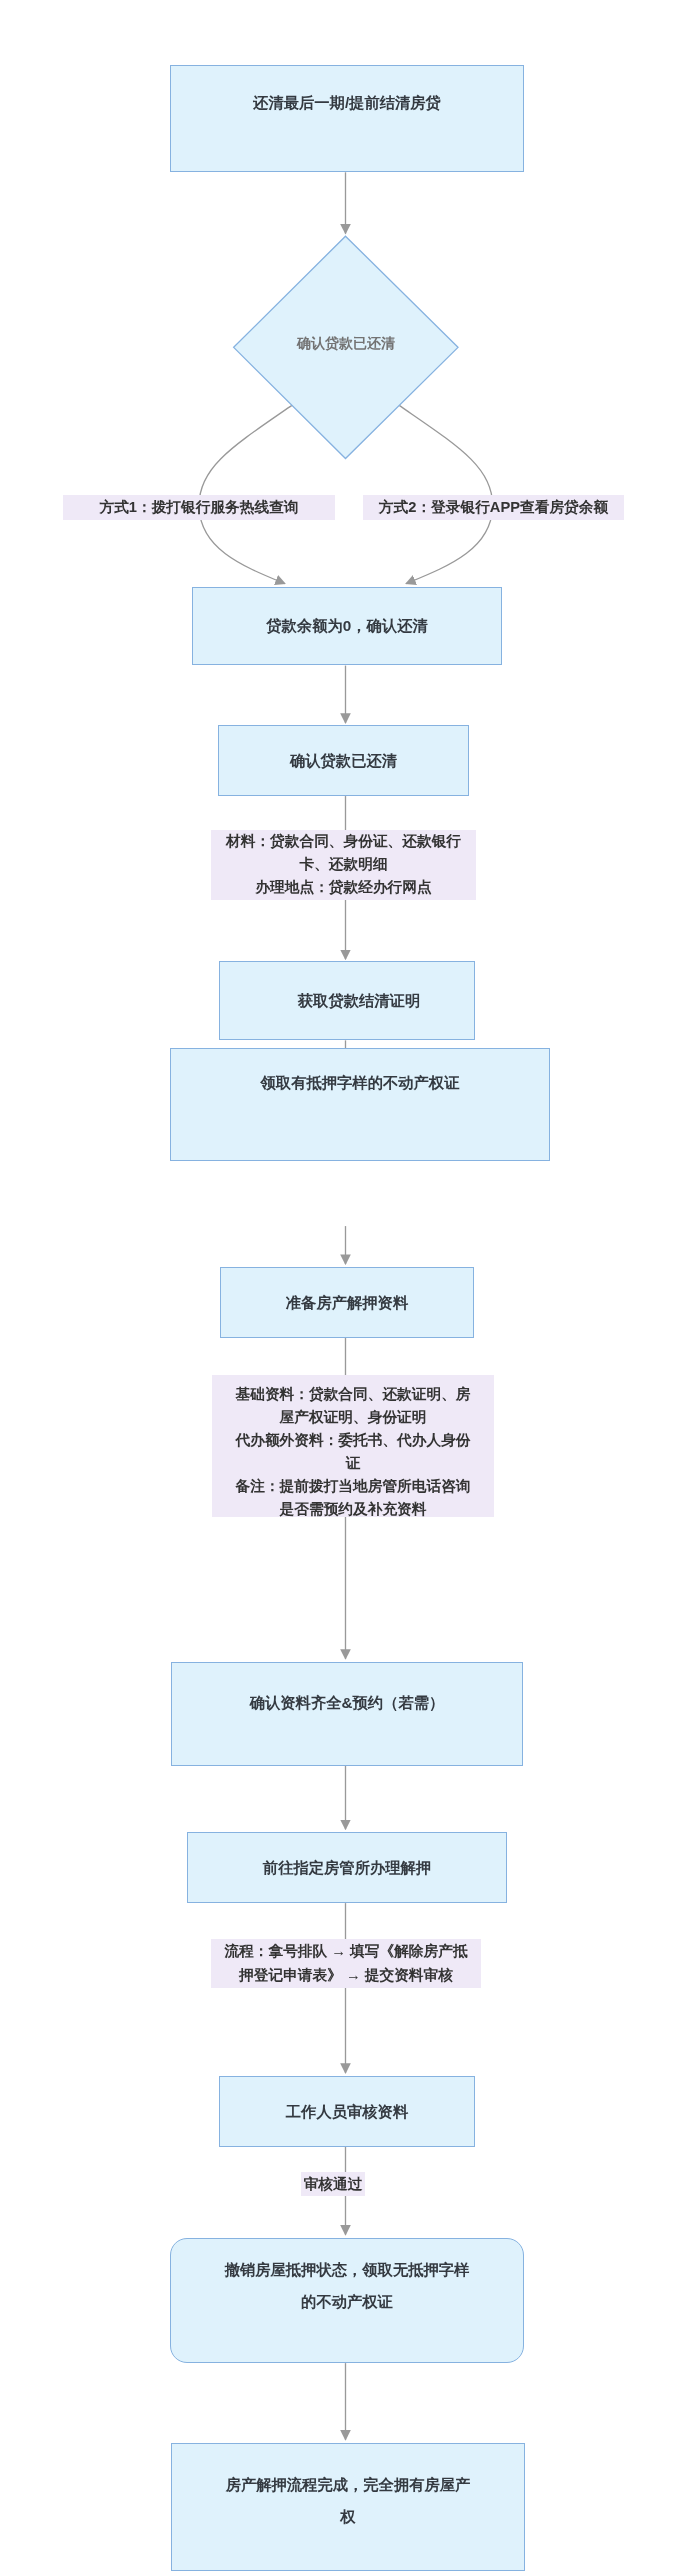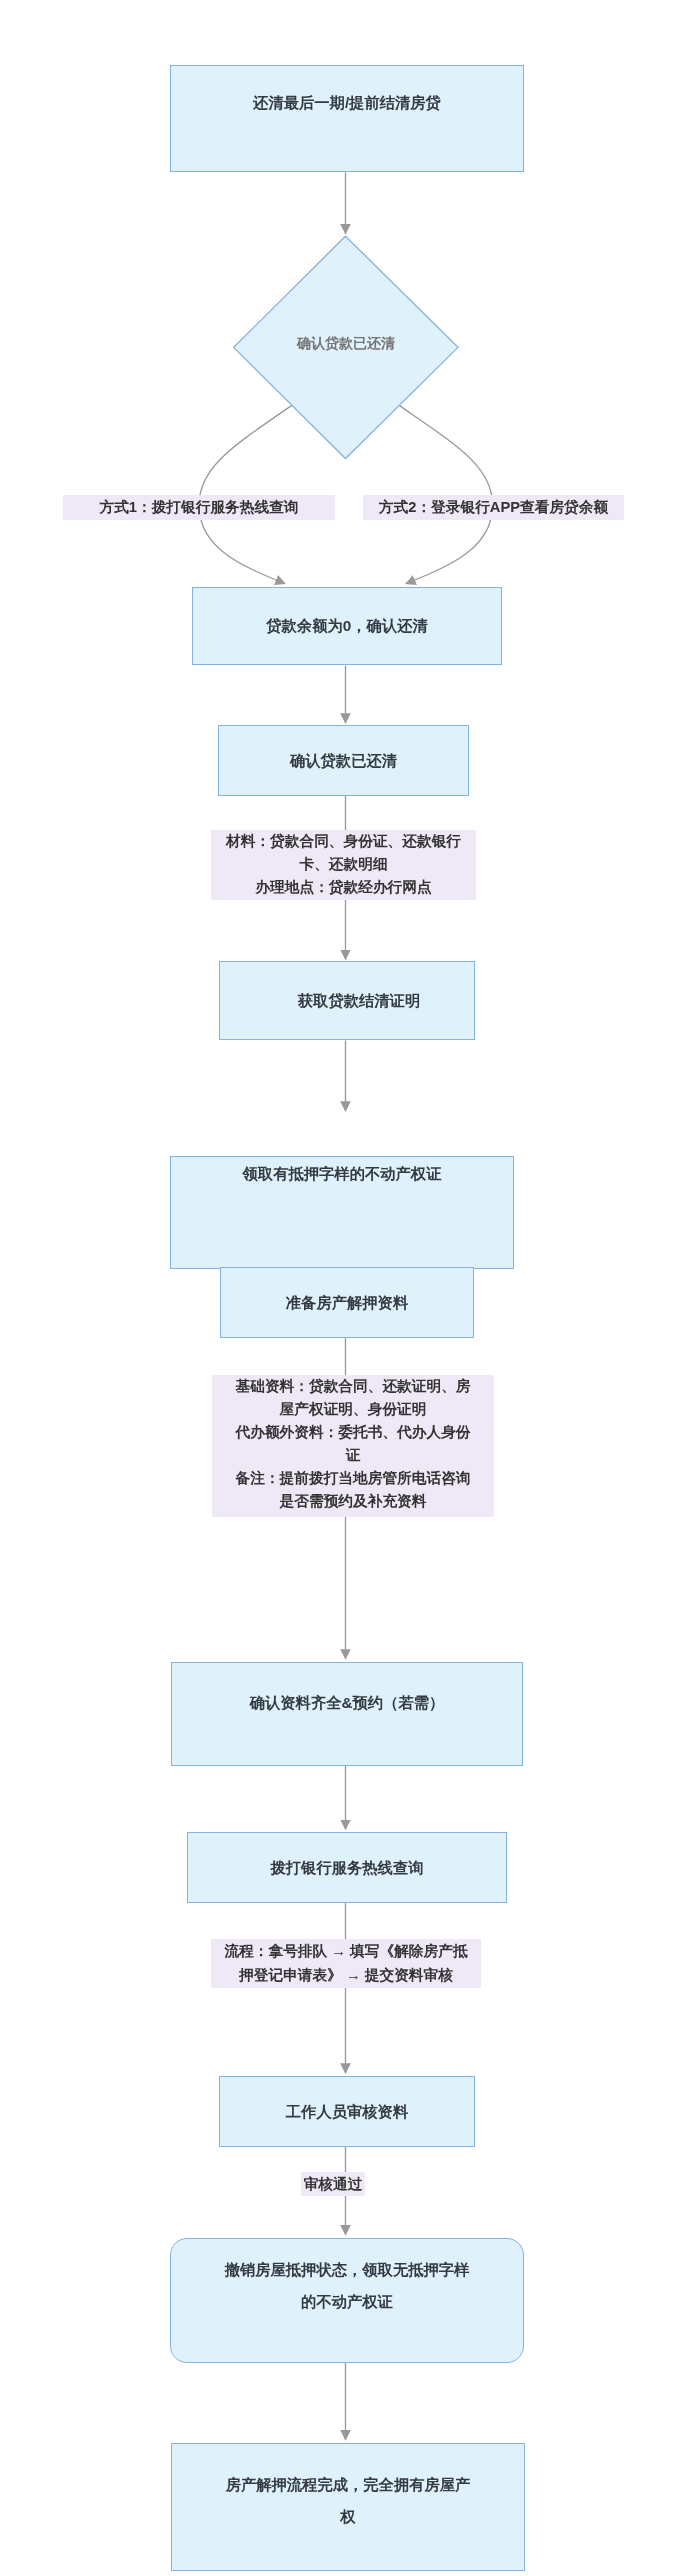--- a/index.html
+++ b/index.html
@@ -100,47 +100,47 @@
   <div class="node top-align" style="left:170px;top:65px;width:354px;height:107px;padding-top:28px;">还清最后一期/提前结清房贷</div>
 
   <div class="diamond-label" style="left:246px;top:332px;width:200px;height:24px;">确认贷款已还清</div>
 
   <div class="node" style="left:192px;top:587px;width:310px;height:78px;">贷款余额为0，确认还清</div>
 
   <div class="node" style="left:218px;top:725px;width:251px;height:71px;">确认贷款已还清</div>
 
   <div class="node" style="left:219px;top:961px;width:256px;height:79px;padding-left:32px;">获取贷款结清证明</div>
 
-  <div class="node top-align" style="left:170px;top:1156px;width:344px;height:113px;padding-top:8px;">领取有抵押字样的不动产权证</div>
+  <div class="node top-align" style="left:170px;top:1048px;width:380px;height:113px;padding-top:25px;">领取有抵押字样的不动产权证</div>
 
   <div class="node" style="left:220px;top:1267px;width:254px;height:71px;">准备房产解押资料</div>
 
   <div class="node top-align" style="left:171px;top:1662px;width:352px;height:104px;padding-top:31px;text-align:center;">确认资料齐全&amp;预约（若需）</div>
 
-  <div class="node" style="left:187px;top:1832px;width:320px;height:71px;">拨打银行服务热线查询</div>
+  <div class="node" style="left:187px;top:1832px;width:320px;height:71px;">前往指定房管所办理解押</div>
 
   <div class="node" style="left:219px;top:2076px;width:256px;height:71px;">工作人员审核资料</div>
 
   <div class="node top-align two-line" style="left:170px;top:2238px;width:354px;height:125px;padding-top:14.7px;border-radius:17px;">撤销房屋抵押状态，领取无抵押字样
 的不动产权证</div>
 
   <div class="node top-align two-line" style="left:171px;top:2443px;width:354px;height:128px;padding-top:25px;">房产解押流程完成，完全拥有房屋产
 权</div>
 
   <div class="edge-label" style="left:63px;top:495px;width:272px;height:25px;">方式1：拨打银行服务热线查询</div>
 
   <div class="edge-label" style="left:363px;top:495px;width:261px;height:25px;">方式2：登录银行APP查看房贷余额</div>
 
   <div class="edge-label" style="left:301px;top:2172px;width:64px;height:24px;">审核通过</div>
 
   <div class="note" style="left:211px;top:830px;width:265px;height:70px;">材料：贷款合同、身份证、还款银行
 卡、还款明细
 办理地点：贷款经办行网点</div>
 
-  <div class="note" style="left:212px;top:1375px;width:282px;height:142px;padding-top:0;">基础资料：贷款合同、还款证明、房
+  <div class="note" style="left:212px;top:1375px;width:282px;height:142px;padding-top:8px;">基础资料：贷款合同、还款证明、房
 屋产权证明、身份证明
 代办额外资料：委托书、代办人身份
 证
 备注：提前拨打当地房管所电话咨询
 是否需预约及补充资料</div>
 
   <div class="note" style="left:211px;top:1939px;width:270px;height:49px;line-height:24px;">流程：拿号排队 → 填写《解除房产抵
 押登记申请表》 → 提交资料审核</div>
 
 </div>

